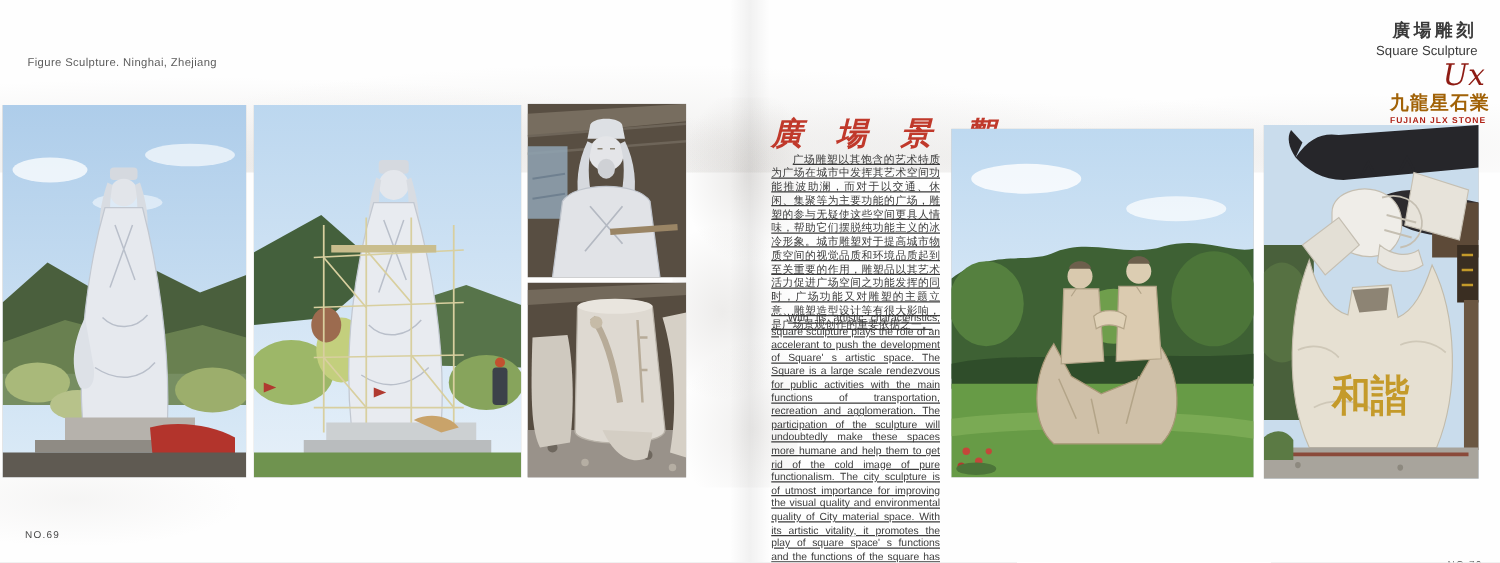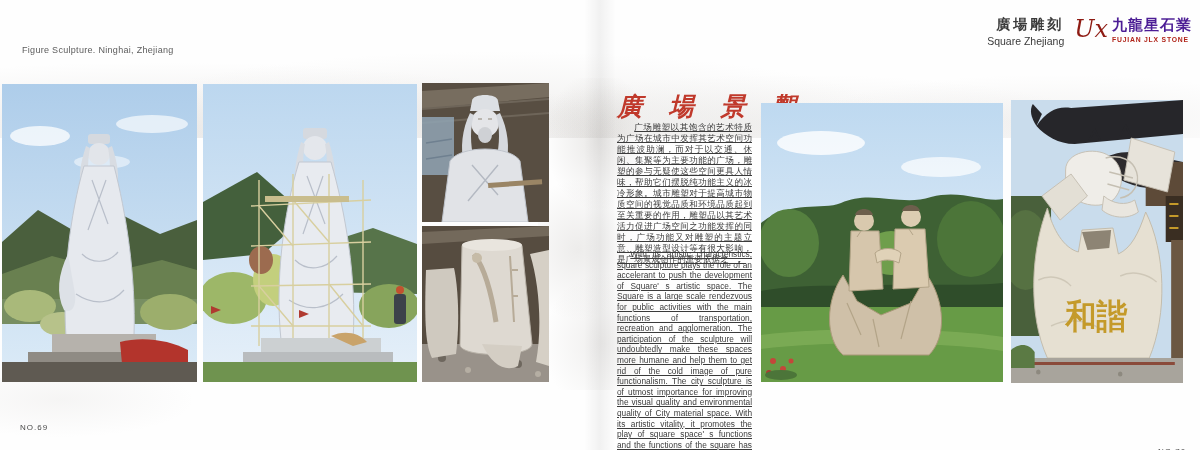--- a/index.html
+++ b/index.html
@@ -24,28 +24,28 @@
     background:radial-gradient(60% 70% at 20% 30%, rgba(170,165,160,.10), rgba(170,165,160,0) 75%);}
   .fold{left:584px;top:0;width:32px;height:450px;
     background:linear-gradient(90deg, rgba(0,0,0,0) 0%, rgba(0,0,0,.05) 50%, rgba(0,0,0,0) 100%);}
 
   
   .hdr-left{left:22px;top:44px;line-height:1.35;}
   .hdr-left .zh{font-size:11px;font-weight:bold;color:#4a4a4a;letter-spacing:1px;}
   .hdr-left .en{font-size:9px;color:#5c5c5c;letter-spacing:.3px;}
 
   
-  .brand{right:8px;top:16px;display:flex;align-items:flex-start;}
+  .brand{right:8px;top:16px;display:flex;align-items:flex-end;flex-direction:column;}
   .brand .sq{text-align:right;margin-right:10px;}
   .brand .sq .zh{font-size:14px;font-weight:bold;letter-spacing:3px;color:#3a3a3a;
                  font-family:"DejaVu Serif",serif;}
   .brand .sq .en{font-size:10.5px;color:#3a3a3a;margin-top:1px;}
   .brand .mark{font-family:"DejaVu Serif",serif;font-size:24px;font-weight:normal;
                color:#8e1b13;line-height:26px;margin-right:4px;font-style:italic;}
-  .brand .jlx .zh{font-size:15px;font-weight:bold;color:#4c1d95;letter-spacing:1px;
+  .brand .jlx .zh{font-size:15px;font-weight:bold;color:#a16207;letter-spacing:1px;
                   font-family:Liberation Mono, monospace;}
   .brand .jlx .en{font-size:6.8px;font-weight:bold;color:#b02318;letter-spacing:.8px;margin-top:1px;}
 
   
   .photo{position:absolute;overflow:hidden;background:#ccc;}
   .photo svg{display:block;width:100%;height:100%;}
   .ph1{left:2px;top:84px;width:195px;height:298px;}
   .ph2{left:203px;top:84px;width:214px;height:298px;}
   .ph3{left:422px;top:83px;width:127px;height:139px;}
   .ph4{left:422px;top:226px;width:127px;height:156px;}
@@ -75,21 +75,21 @@
   <div class="wash wash-bottomleft"></div>
   <div class="wash fold"></div>
 
   <div class="abs hdr-left">
     <div class="en">Figure Sculpture. Ninghai, Zhejiang</div>
   </div>
 
   <div class="abs brand">
     <div class="sq">
       <div class="zh">廣場雕刻</div>
-      <div class="en">Square Zhejiang</div>
+      <div class="en">Square Sculpture</div>
     </div>
     <div class="mark">Ux</div>
     <div class="jlx">
       <div class="zh">九龍星石業</div>
       <div class="en">FUJIAN JLX STONE</div>
     </div>
   </div>
 
   <div class="photo ph1">
     <svg viewBox="0 0 195 298" preserveAspectRatio="none">

